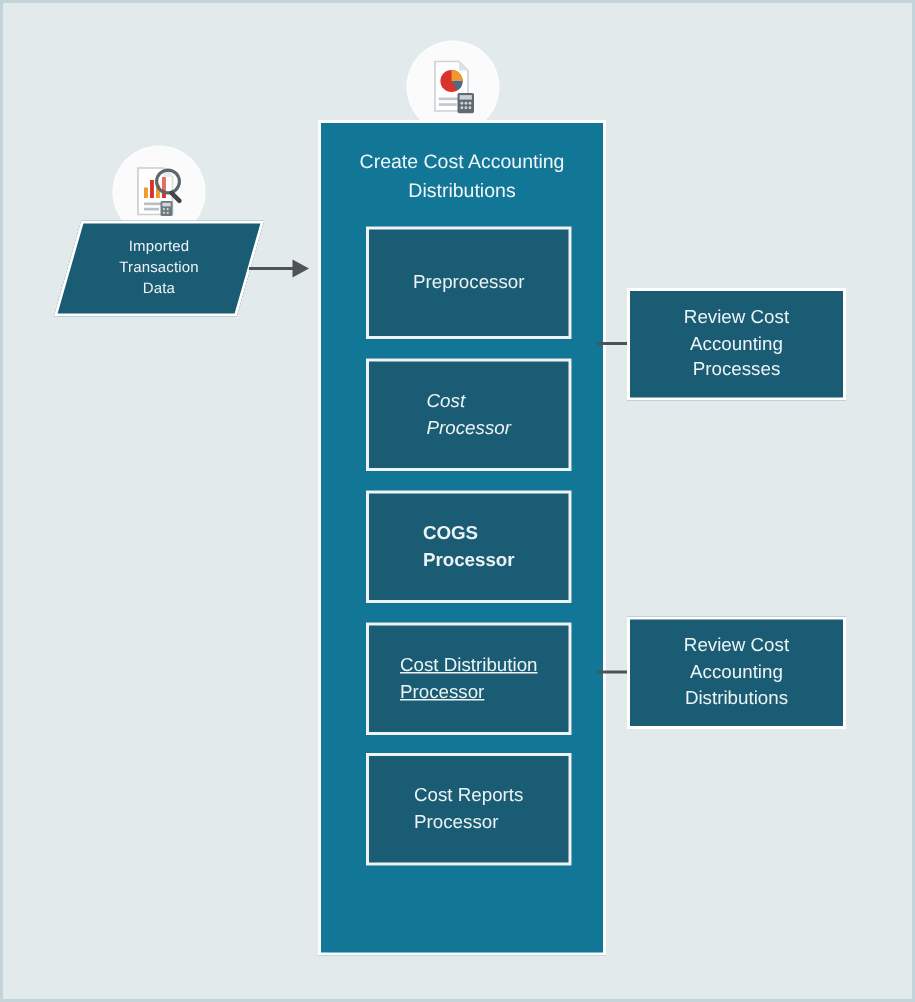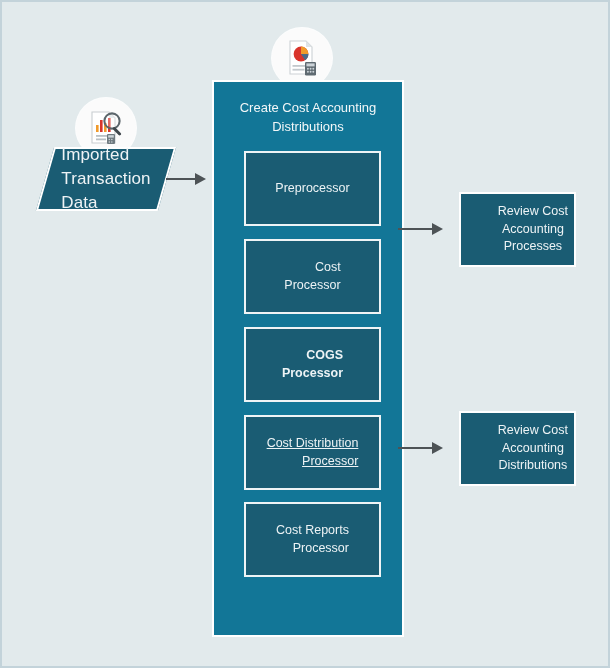--- a/index.html
+++ b/index.html
@@ -34,23 +34,23 @@
     background: #1a5c73;
     border: 2px solid #ffffff;
     transform: skewX(-16deg);
   }
   #source-node .skew-label {
     position: absolute;
     inset: 0;
     display: flex;
     align-items: center;
     justify-content: center;
-    text-align: left;
+    text-align: center;
     color: #eef3f5;
-    font-size: 17px;
+    font-size: 10px;
     line-height: 1.42;
     letter-spacing: 0.1px;
   }
 
   
   .icon-badge {
     position: absolute;
     border-radius: 50%;
     background: #fbfbfb;
     display: flex;
@@ -86,43 +86,43 @@
   .step-box {
     position: absolute;
     left: 30px;
     width: 137px;
     height: 75px;
     background: #1a5c73;
     border: 2px solid #eef4f6;
     display: flex;
     align-items: center;
     justify-content: center;
-    text-align: right;
+    text-align: left;
     color: #edf3f5;
     font-size: 12.5px;
     line-height: 1.42;
     padding: 0 6px;
   }
   .step-0 { top: 69px; }
-  .step-1 { top: 157px; }
+  .step-1 { top: 157px; font-style: italic; }
   .step-2 { top: 245px; font-weight: bold; }
   .step-3 { top: 333px; text-decoration: underline; }
   .step-4 { top: 420px; }
 
   
   .outcome-box {
     position: absolute;
-    left: 457px;
-    width: 117px;
+    left: 416px;
+    width: 146px;
     height: 75px;
     background: #1a5c73;
     border: 2px solid #ffffff;
     display: flex;
     align-items: center;
-    justify-content: flex-end;
+    justify-content: center;
     text-align: center;
     color: #edf3f5;
     font-size: 12.5px;
     line-height: 1.42;
     padding: 0 6px;
   }
   #outcome-0 { top: 190px; }
   #outcome-1 { top: 409px; }
 
   

